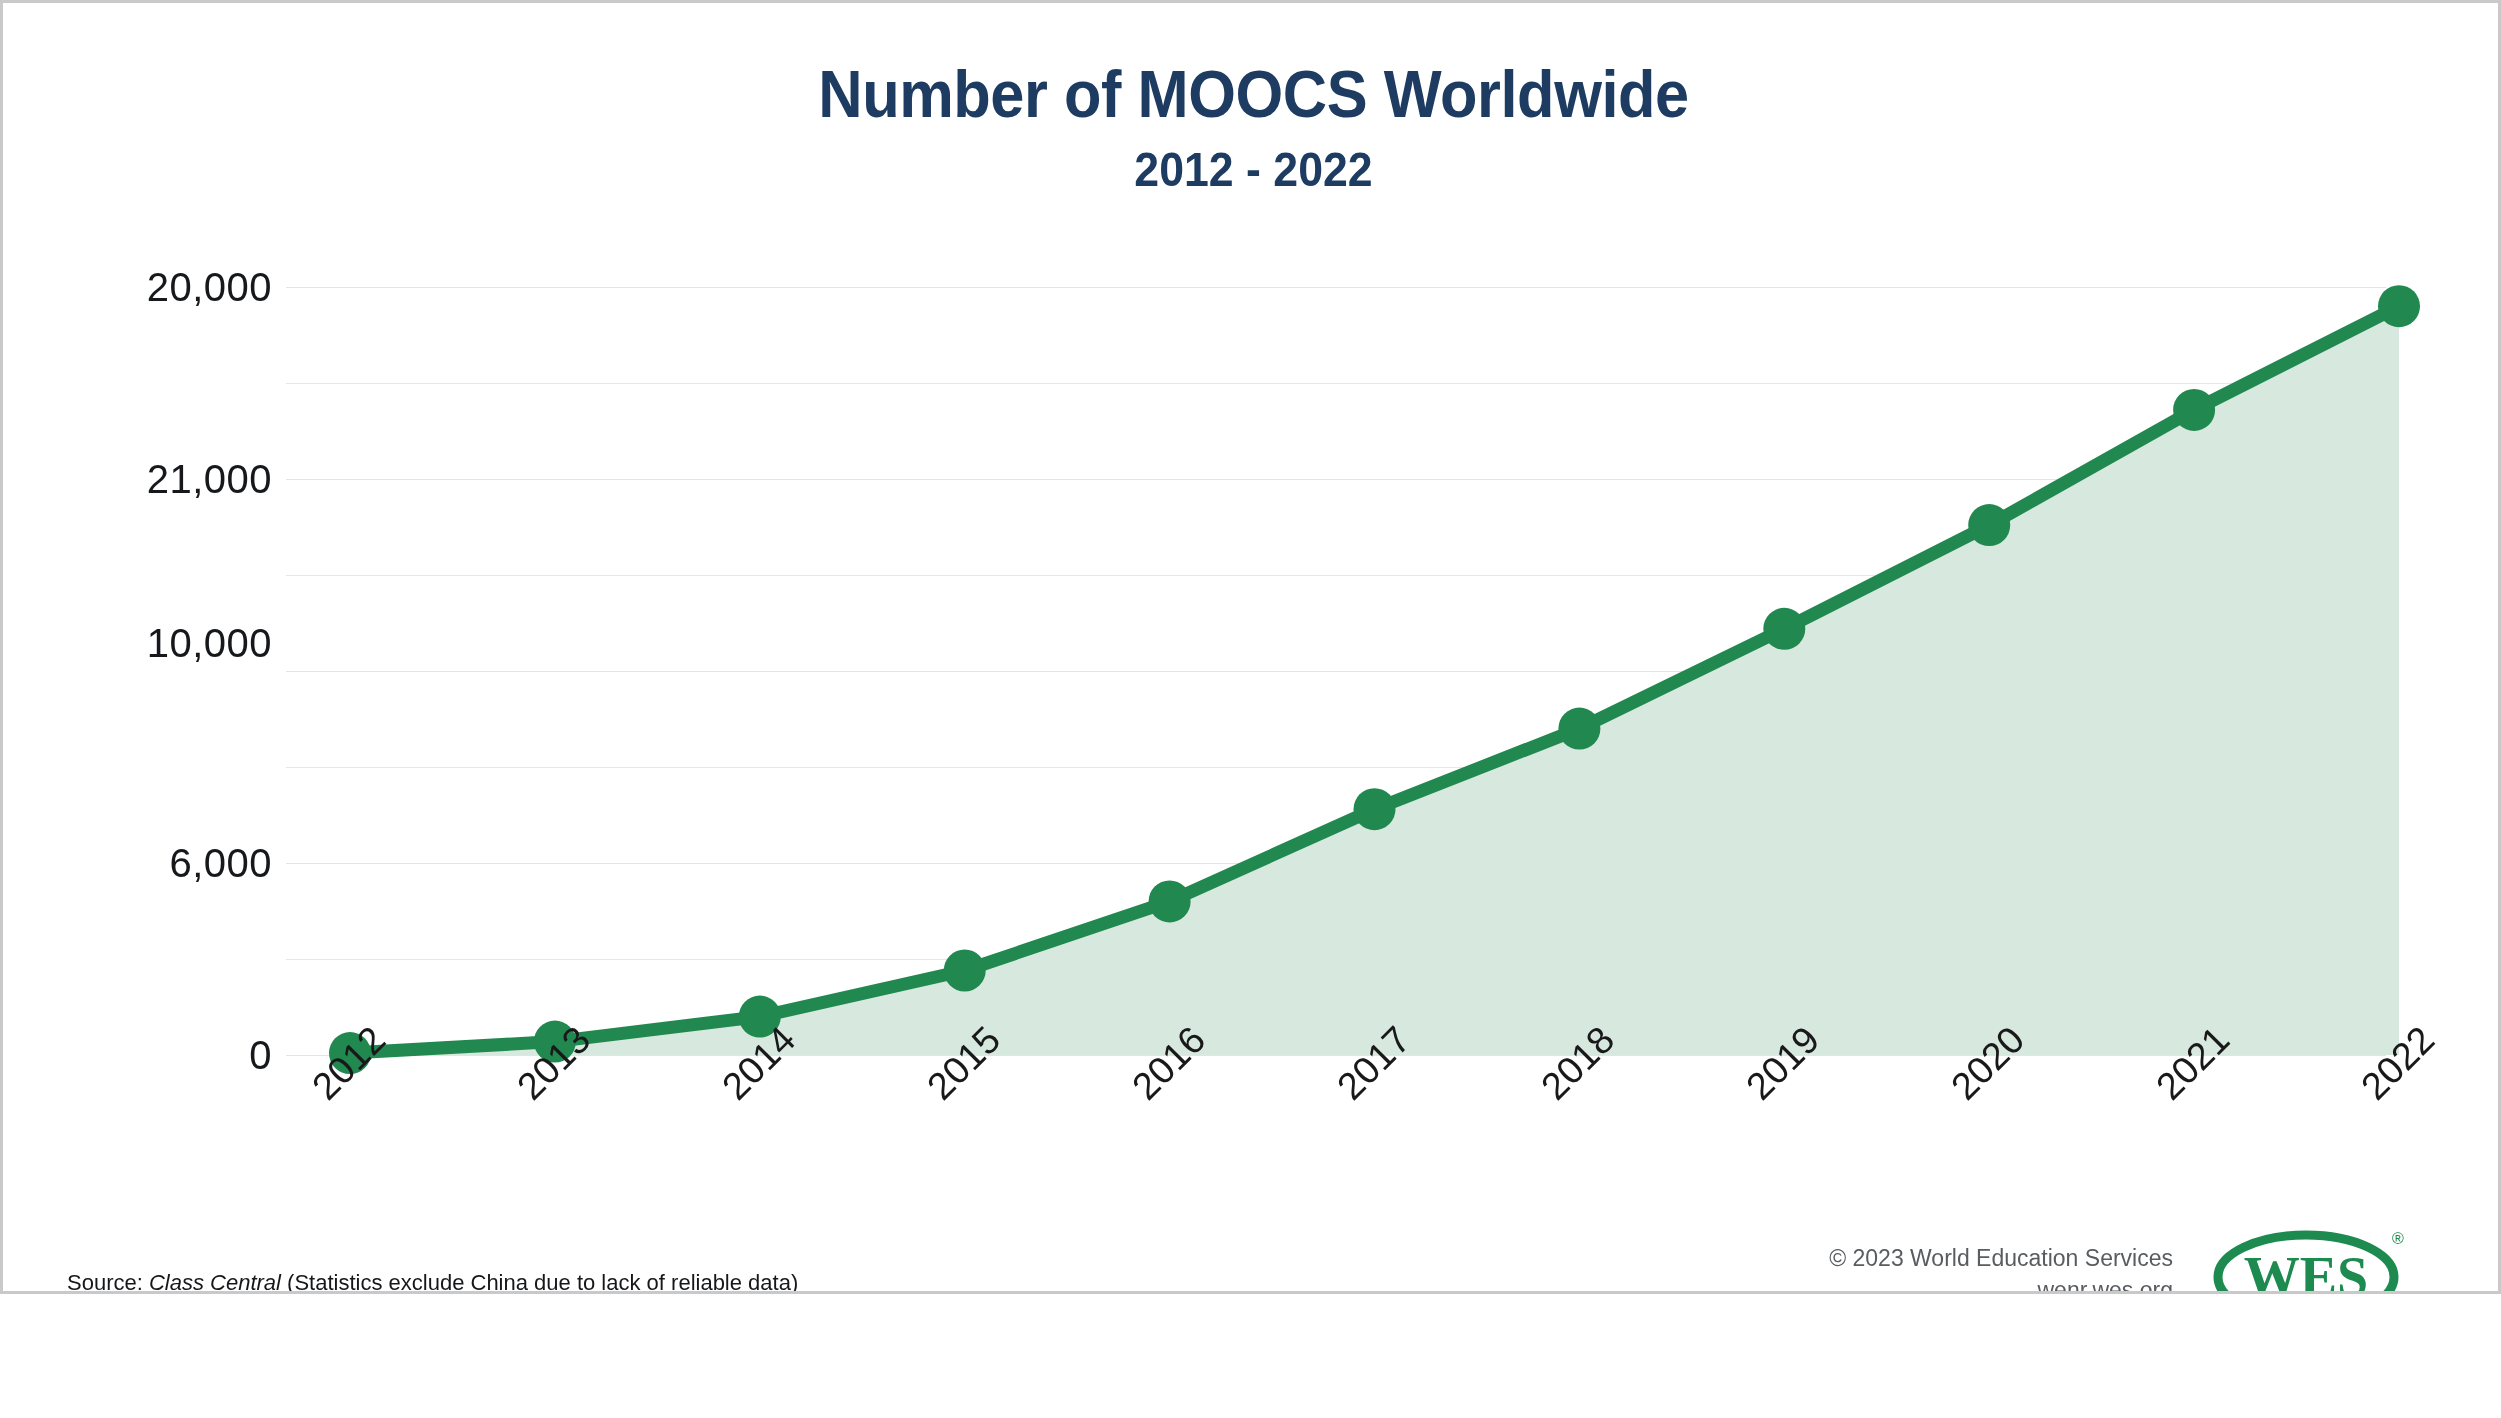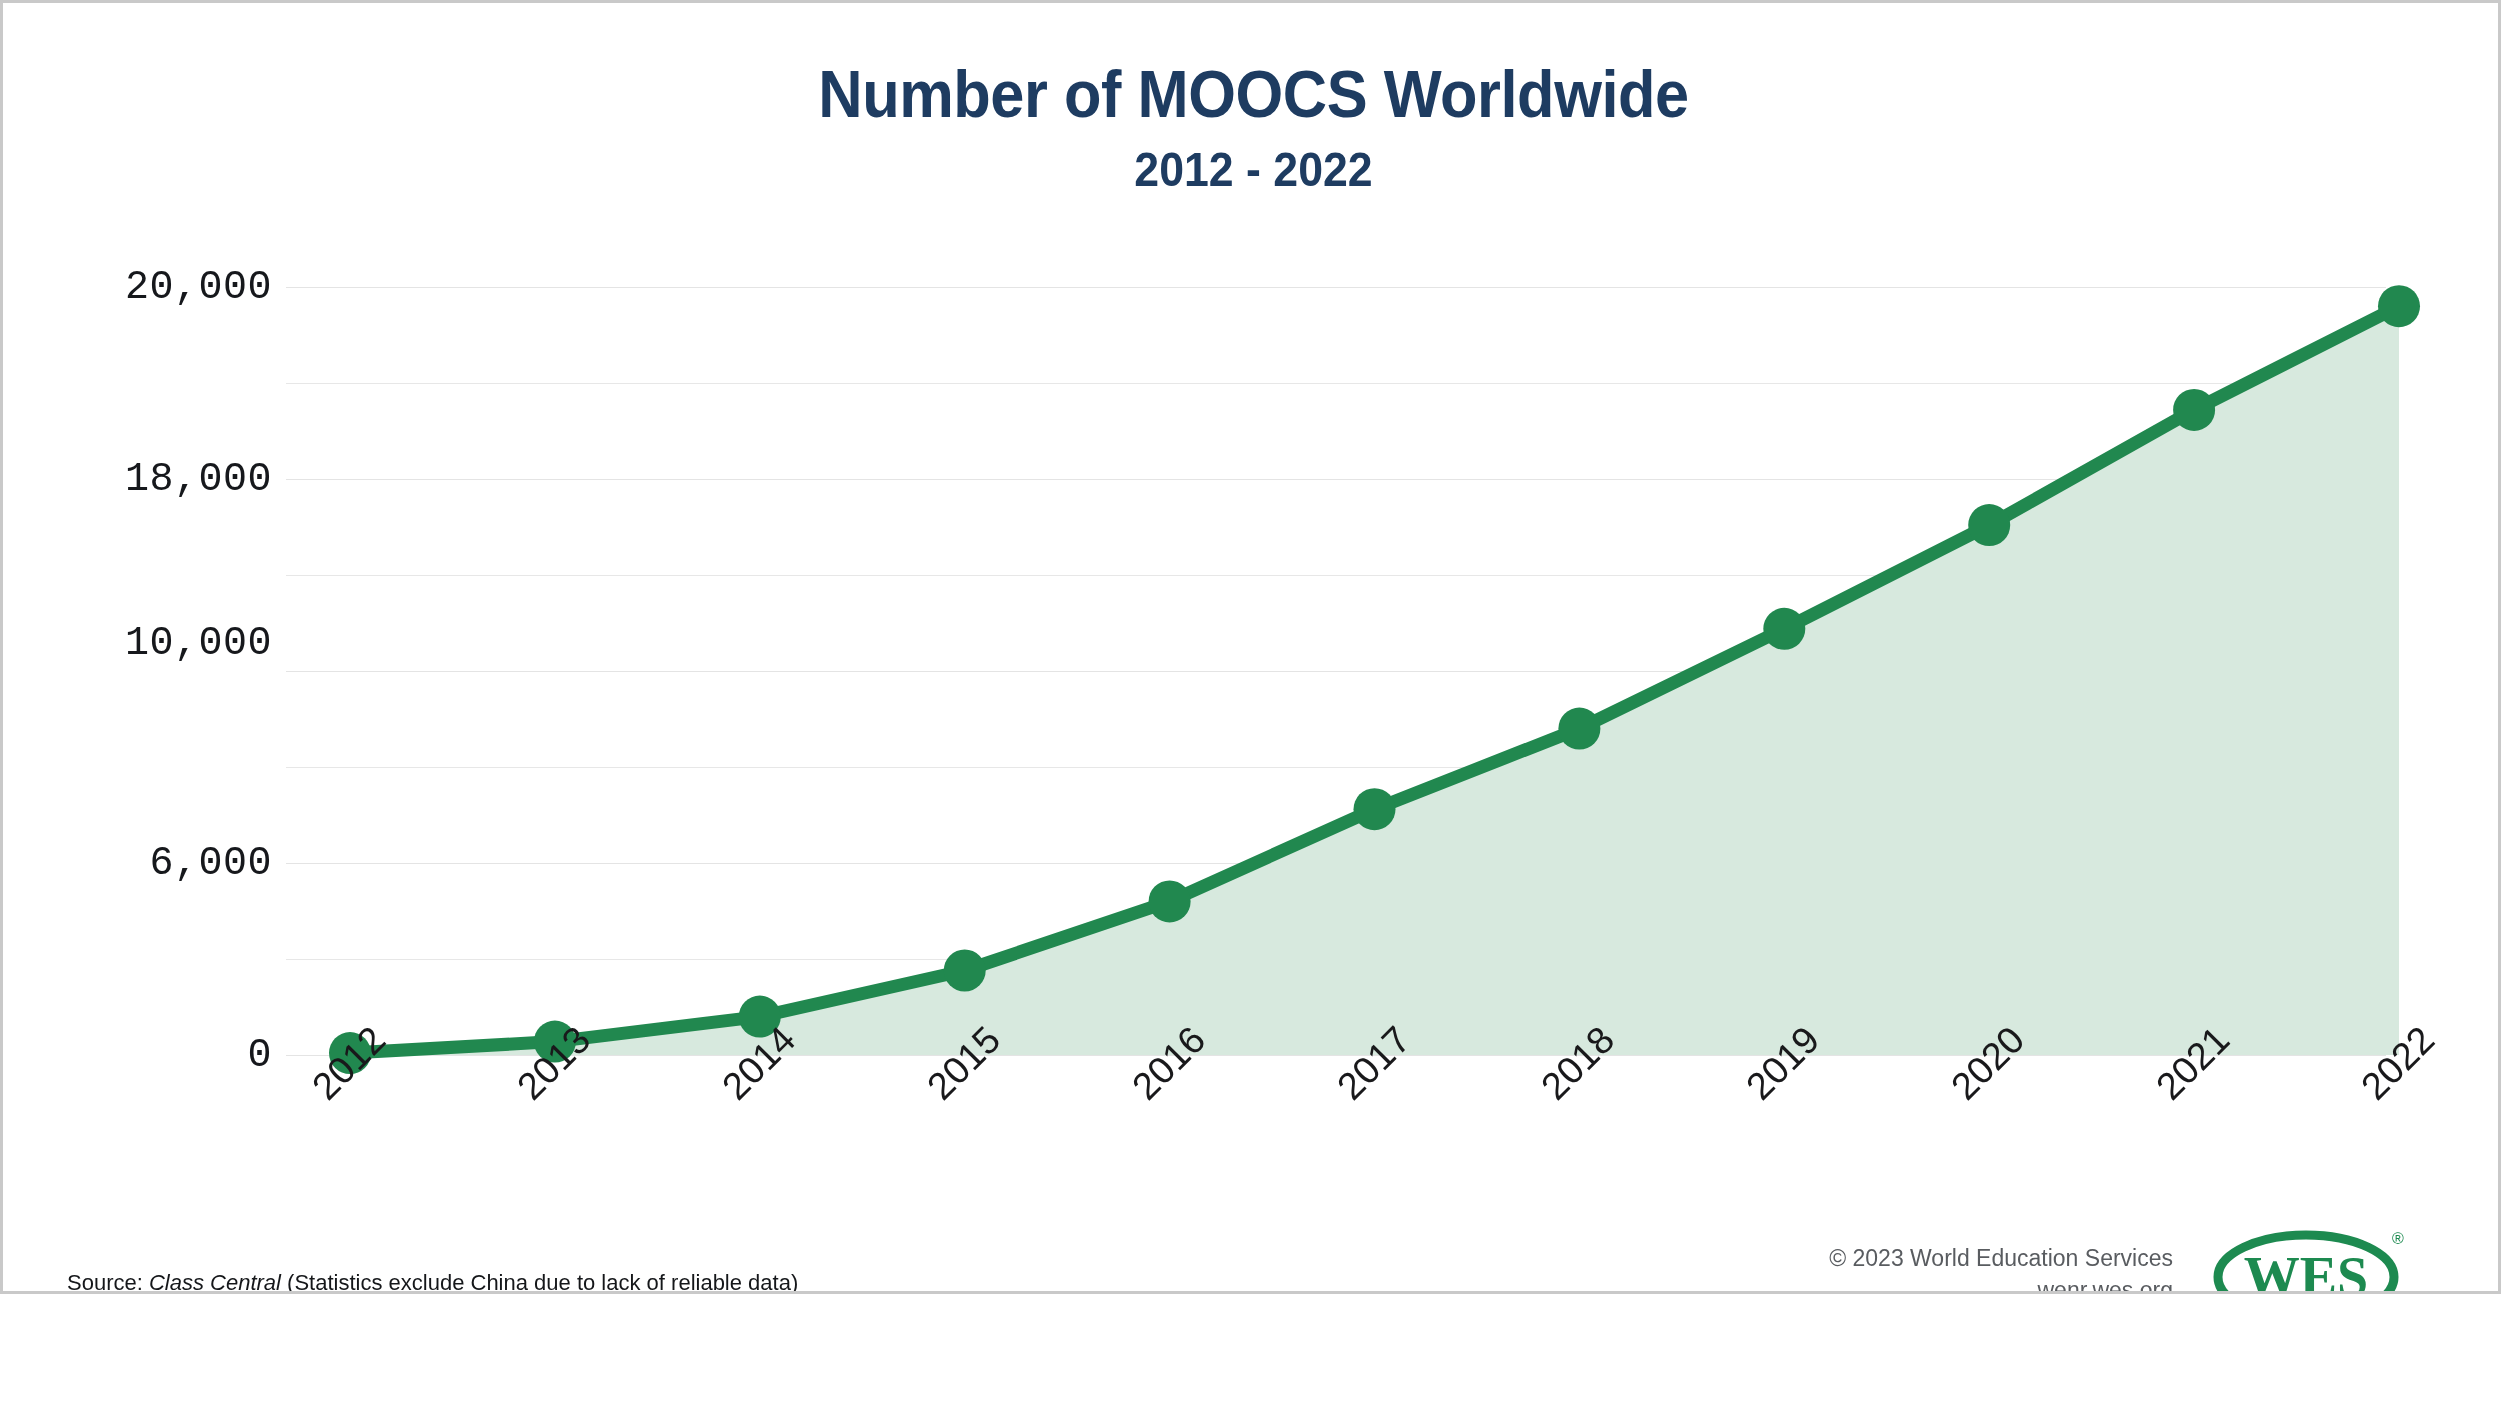--- a/index.html
+++ b/index.html
@@ -75,21 +75,21 @@
   
   .ylabel {
     position: absolute;
     right: 2226px; 
     text-align: right;
     font-size: 40px;
     color: #16181c;
     letter-spacing: 0.5px;
     white-space: nowrap;
     transform: translateY(-50%);
-    font-family: Liberation Mono, monospace;
+    font-family: Liberation Sans, sans-serif;
   }
 
   
   .xlabel {
     position: absolute;
     top: 1075px;
     font-size: 38px;
     color: #19191b;
     white-space: nowrap;
     transform-origin: left top;
@@ -133,21 +133,21 @@
 
   <div id="title-block">
     <div id="chart-title">Number of MOOCS Worldwide</div>
     <div id="chart-subtitle">2012 - 2022</div>
   </div>
 
   <div id="ylabels">
       <div class="ylabel" style="top: 1052px;">0</div>
       <div class="ylabel" style="top: 860px;">6,000</div>
       <div class="ylabel" style="top: 640px;">10,000</div>
-      <div class="ylabel" style="top: 476px;">18,000</div>
+      <div class="ylabel" style="top: 476px;">21,000</div>
       <div class="ylabel" style="top: 284px;">20,000</div>
     </div>
 
   <div id="plot-wrap">
     <div id="gridlines">
         <div class="gridline major" style="top: 768px;"></div>
         <div class="gridline" style="top: 672px;"></div>
         <div class="gridline major" style="top: 576px;"></div>
         <div class="gridline" style="top: 480px;"></div>
         <div class="gridline major" style="top: 384px;"></div>

